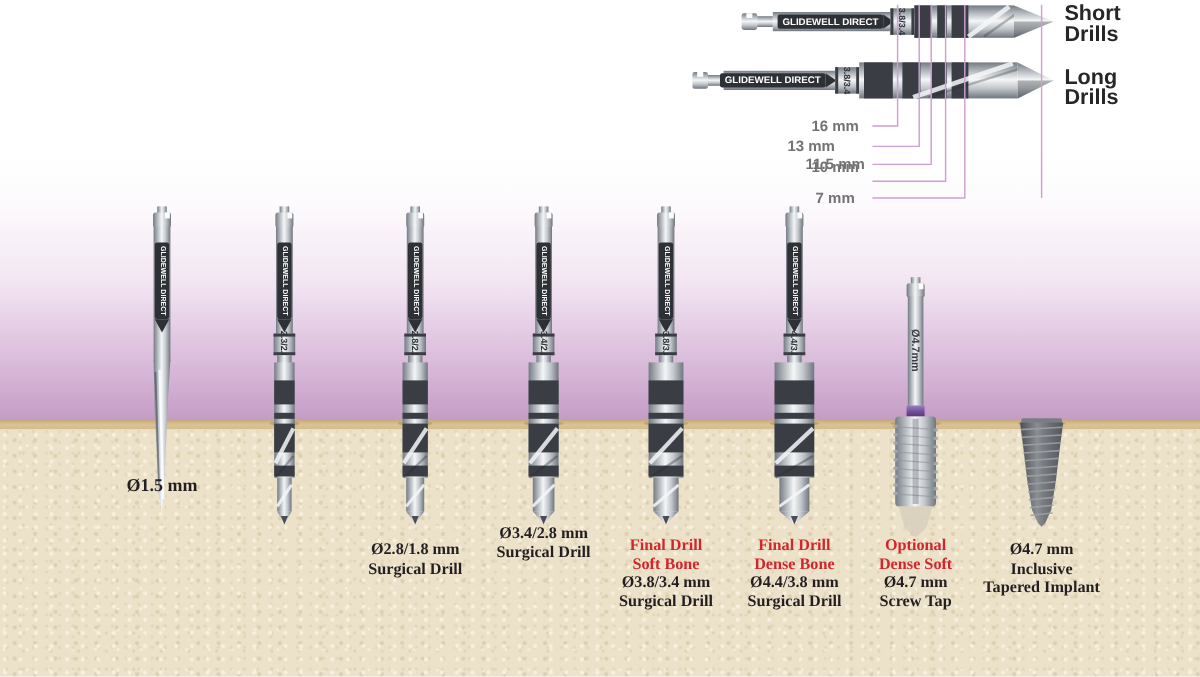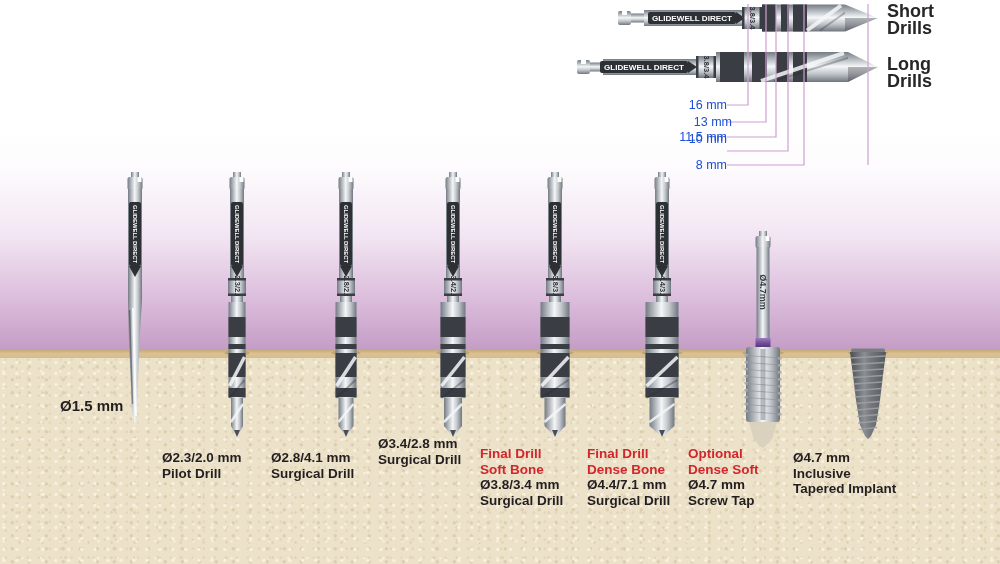--- a/index.html
+++ b/index.html
@@ -16,24 +16,24 @@
       radial-gradient(circle at 30% 40%,#f8f0dd 0 1.4px,transparent 2px),
       radial-gradient(circle at 72% 68%,#ddd0b1 0 1.4px,transparent 2px),
       radial-gradient(circle at 52% 18%,#e3d7ba 0 1px,transparent 1.6px),
       radial-gradient(circle at 18% 78%,#f6eedb 0 1px,transparent 1.6px),
       radial-gradient(circle at 85% 30%,#e0d3b4 0 1px,transparent 1.5px);
     background-size:13px 11px,17px 13px,11px 9px,19px 17px,23px 15px;}
   svg.layer{position:absolute;left:0;top:0;width:1000px;height:564px;pointer-events:none;}
   
   .legend-label{position:absolute;left:887px;width:80px;color:#262626;font-size:18px;
     line-height:17px;font-weight:600;white-space:pre-line;}
-  .depth-label{position:absolute;width:62px;text-align:right;color:#1d4ed8;
-    font-size:12.5px;font-weight:400;line-height:14px;}
-  .inst-label{position:absolute;width:150px;text-align:left;line-height:15.5px;
-    font-size:13.5px;font-weight:600;color:#231f20;}
+  .depth-label{position:absolute;width:62px;text-align:center;color:#737373;
+    font-size:12.5px;font-weight:700;line-height:14px;}
+  .inst-label{position:absolute;width:150px;text-align:center;line-height:15.5px;
+    font-size:13.5px;font-weight:600;color:#231f20;font-family:Liberation Serif, serif;}
   .inst-label .warn{color:var(--red,#d2262c);white-space:pre-line;}
   .inst-label .spec{white-space:pre-line;}
   .inst-label.big{font-size:15px;}
 </style>
 </head>
 <body>
 
 <div id="stage" style="--red: #d2262c; --measure: #cf9fd1;">
 
   <div class="gum-band"></div>
@@ -321,50 +321,46 @@
       <polyline points="868,4 868,165"></polyline>
     </g>
   </svg>
 
   <div class="legend-label" style="top:3px">Short
 Drills</div>
   <div class="legend-label" style="top:56px">Long
 Drills</div>
 
   <div class="depth-label" style="left:665px;top:98px">16 mm</div>
-  <div class="depth-label" style="left:670px;top:115px">13 mm</div>
+  <div class="depth-label" style="left:645px;top:115px">13 mm</div>
   <div class="depth-label" style="left:665px;top:130px">11.5 mm</div>
   <div class="depth-label" style="left:665px;top:132px">10 mm</div>
-  <div class="depth-label" style="left:665px;top:158px">8 mm</div>
+  <div class="depth-label" style="left:665px;top:158px">7 mm</div>
 
   <div class="inst-label big" style="left:60px;top:398px">
     <div class="spec">Ø1.5 mm</div>
   </div>
-  <div class="inst-label" style="left:162px;top:450px">
-    <div class="spec">Ø2.3/2.0 mm
-Pilot Drill</div>
-  </div>
   <div class="inst-label" style="left:271px;top:450px">
-    <div class="spec">Ø2.8/4.1 mm
+    <div class="spec">Ø2.8/1.8 mm
 Surgical Drill</div>
   </div>
   <div class="inst-label" style="left:378px;top:436px">
     <div class="spec">Ø3.4/2.8 mm
 Surgical Drill</div>
   </div>
   <div class="inst-label" style="left:480px;top:446px">
     <div class="warn">Final Drill
 Soft Bone</div>
     <div class="spec">Ø3.8/3.4 mm
 Surgical Drill</div>
   </div>
   <div class="inst-label" style="left:587px;top:446px">
     <div class="warn">Final Drill
 Dense Bone</div>
-    <div class="spec">Ø4.4/7.1 mm
+    <div class="spec">Ø4.4/3.8 mm
 Surgical Drill</div>
   </div>
   <div class="inst-label" style="left:688px;top:446px">
     <div class="warn">Optional
 Dense Soft</div>
     <div class="spec">Ø4.7 mm
 Screw Tap</div>
   </div>
   <div class="inst-label" style="left:793px;top:450px">
     <div class="spec">Ø4.7 mm

